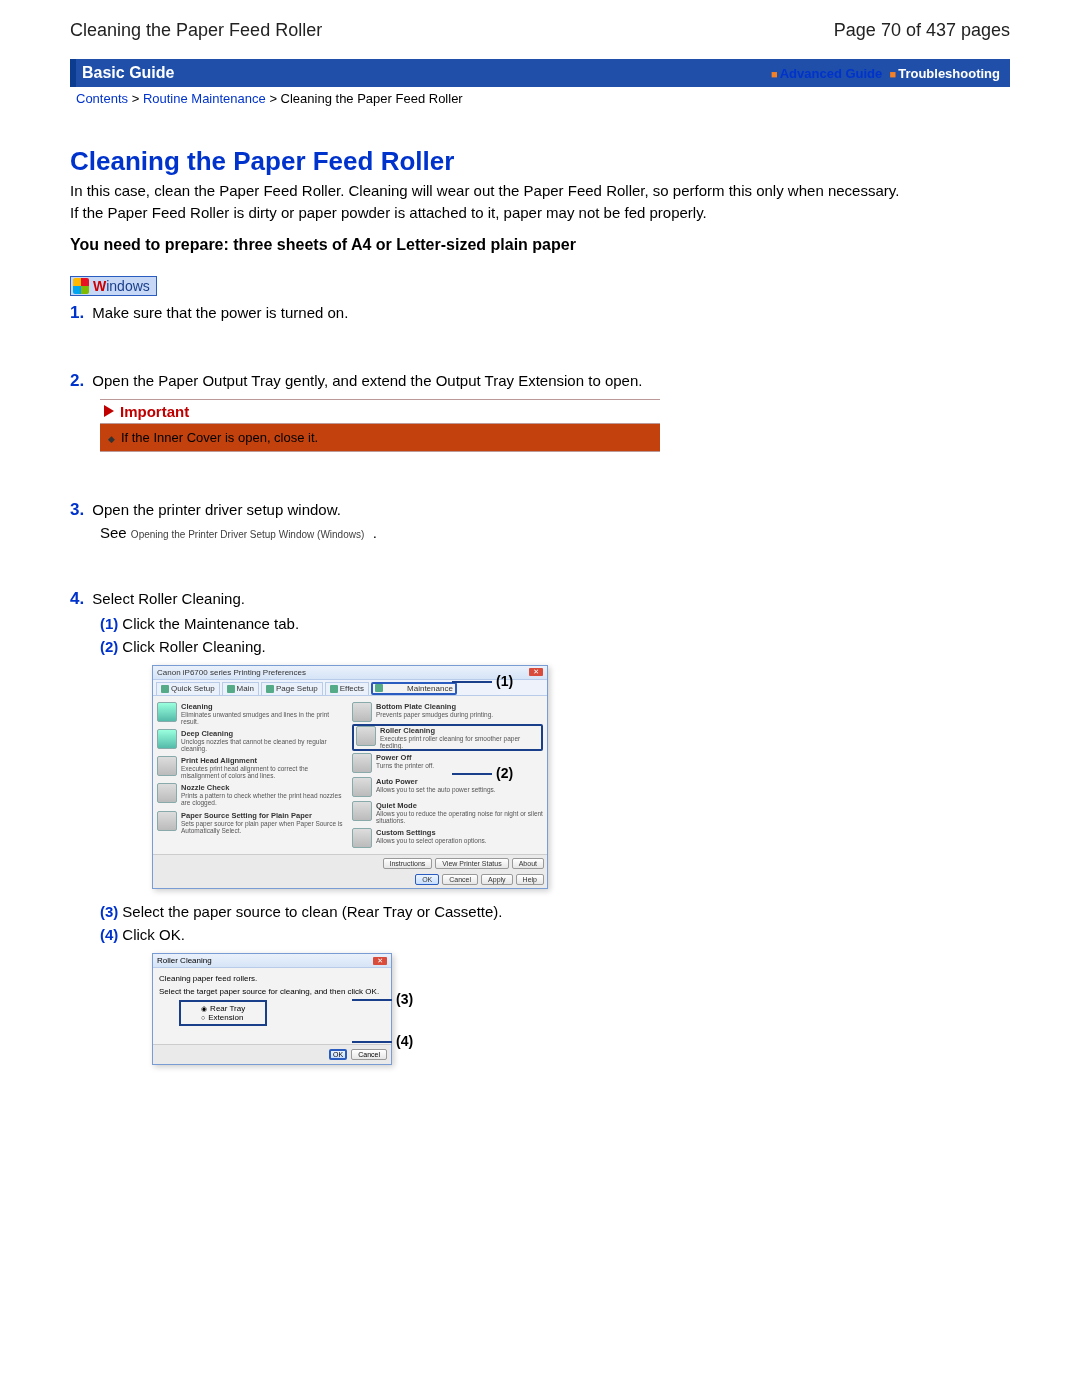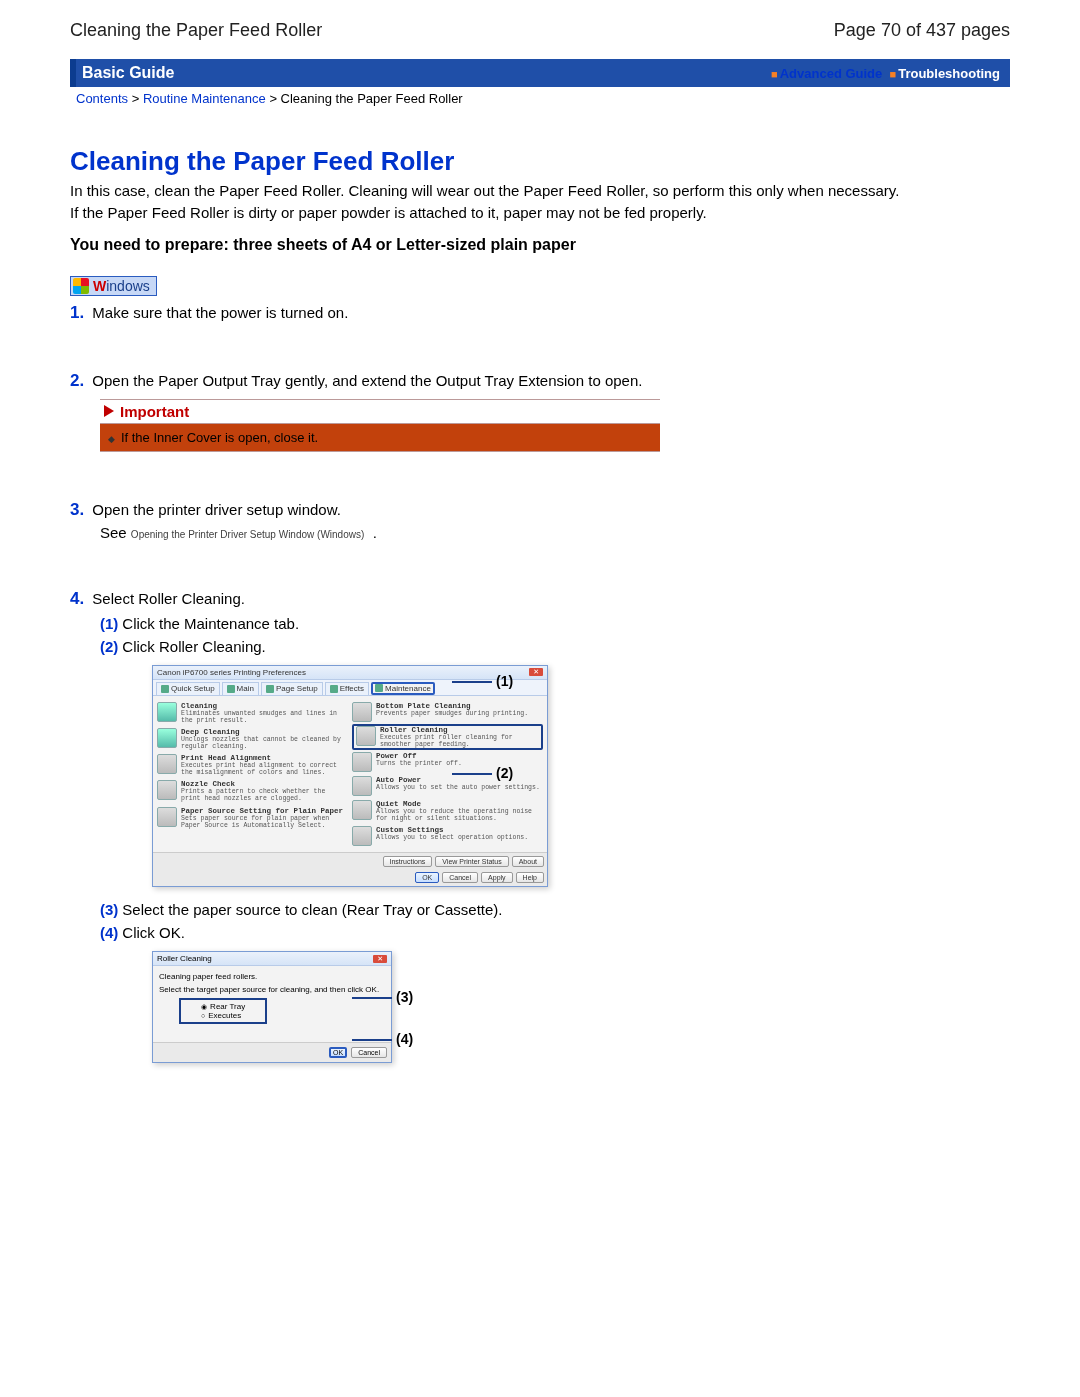--- a/index.html
+++ b/index.html
@@ -138,24 +138,24 @@
     padding: 2px 3px 0 3px;
   }
   .dlg-tab {
     padding: 1px 4px;
     margin-right: 2px;
     border: 1px solid #b8cbe8;
     border-bottom: none;
     background: #eaf1fb;
     display: flex; align-items: center;
   }
-  .dlg-tab.active { background: #f3f3f3; border-color: #2a5bbf; }
+  .dlg-tab.active { background: #f3f3f3; border-color: #2a5bbf; gap: 22px; }
   .dlg-tab .ico { width: 8px; height: 8px; background: #5a8; margin-right: 2px; border-radius: 1px; }
   .dlg-body { display: flex; padding: 4px; gap: 4px; }
-  .dlg-col { flex: 1; font-family: Liberation Mono, monospace; }
+  .dlg-col { flex: 1; }
   .dlg-item { display: flex; padding: 2px 0; }
   .dlg-item .bigico {
     width: 18px; height: 18px;
     background: linear-gradient(#9fd, #5ba);
     border: 1px solid #8aa;
     border-radius: 2px;
     margin-right: 4px;
     flex-shrink: 0;
   }
   .dlg-item .bigico.g { background: linear-gradient(#ddd,#bbb); }
@@ -437,21 +437,21 @@
       <div class="dlg2">
         <div class="dlg-title">
           <span>Roller Cleaning</span>
           <span class="dlg-close">✕</span>
         </div>
         <div class="dlg2-body">
           <div style="margin-bottom:4px;">Cleaning paper feed rollers.</div>
           <div>Select the target paper source for cleaning, and then click OK.</div>
           <div class="radio-group">
             <div class="radio-line sel">Rear Tray</div>
-            <div class="radio-line">Executes</div>
+            <div class="radio-line">Extension</div>
           </div>
         </div>
         <div class="dlg2-buttons">
           <span class="dlg-btn ok hl-box">OK</span>
           <span class="dlg-btn">Cancel</span>
         </div>
       </div>
       <div class="callout" style="top:46px; left:200px; width:40px;"></div>
       <div class="callout-lbl" style="top:38px; left:244px;">(3)</div>
       <div class="callout" style="top:88px; left:200px; width:40px;"></div>

